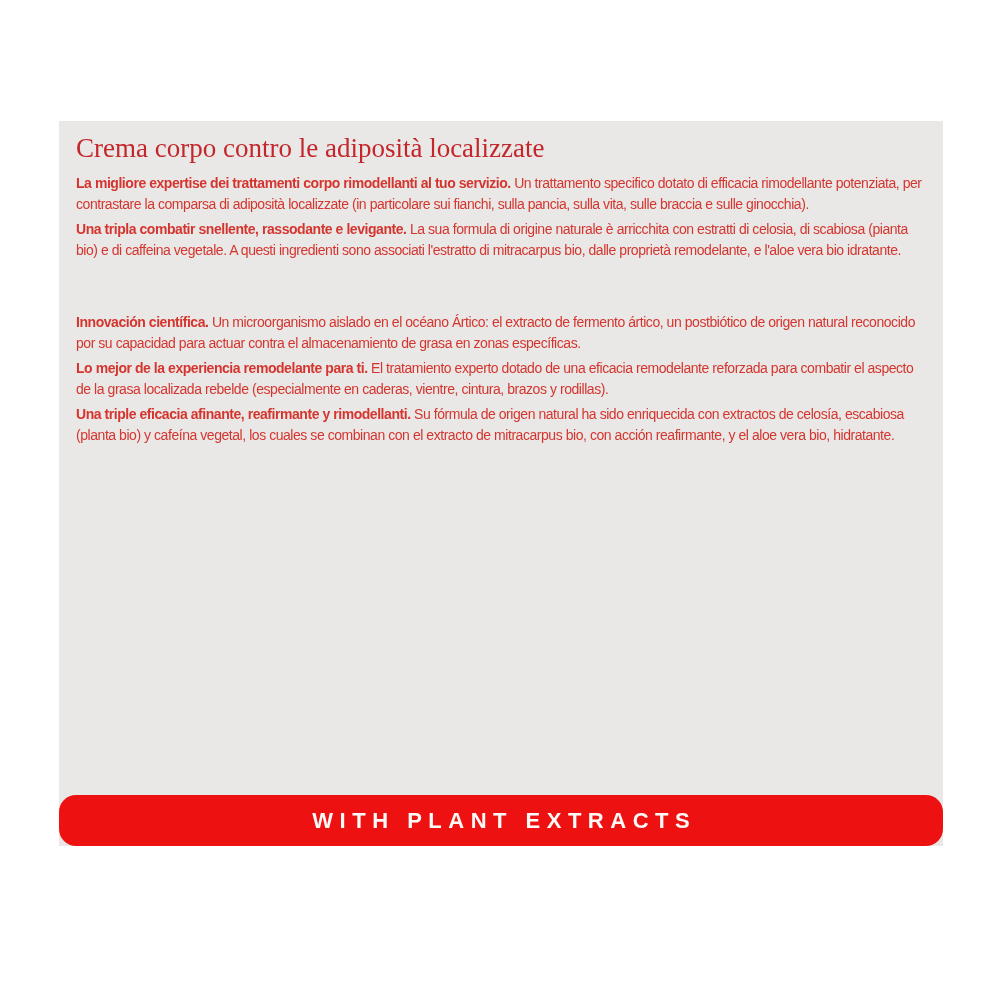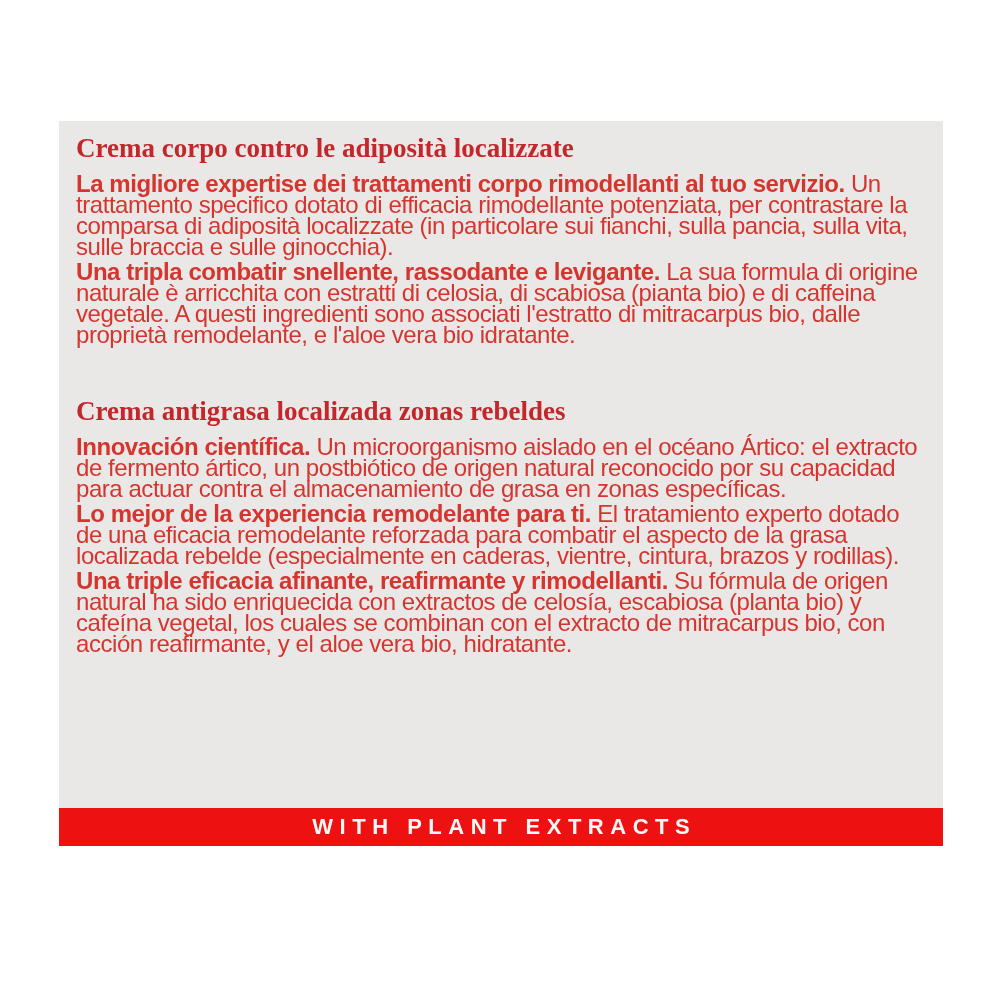--- a/index.html
+++ b/index.html
@@ -24,42 +24,43 @@
     width:884px; height:725px;
     background:var(--card-bg,#e9e8e6);
   }
   .lang-section{
     padding:0 14px 0 17px;
   }
   .lang-section.italian{ margin-top:0; padding-top:12px; }
   .lang-section.spanish{ margin-top:51px; }
   h1.section-title{
     font-family:"Liberation Serif", serif;
-    font-weight:700;
+    font-weight:400;
     font-size:27px;
     line-height:31px;
     color:var(--title-red,#c3262b);
     margin:0 0 9px 0;
   }
   p.copy{
     margin:0 0 4px 0;
-    font-size:24px;
+    font-size:14px;
     line-height:21px;
     letter-spacing:-0.45px;
     color:var(--body-red,#d5352f);
   }
   p.copy strong{ font-weight:700; }
   .banner{
     position:absolute;
     left:0; right:0; bottom:0;
-    height:38px;
+    height:51px;
     background:var(--banner-bg,#ee1111);
     display:flex;
     align-items:center;
     justify-content:center;
+    border-radius:17px;
   }
   .banner .banner-label{
     color:var(--banner-text,#fdf9f7);
     font-size:22px;
     font-weight:700;
     letter-spacing:6.5px;
     text-indent:6.5px;
     white-space:nowrap;
   }
 </style>
@@ -72,21 +73,20 @@
     <h1 class="section-title">Crema corpo contro le adiposità localizzate</h1>
 
     <p class="copy"><strong>La migliore expertise dei trattamenti corpo rimodellanti al tuo servizio.</strong> <span>Un trattamento specifico dotato di efficacia rimodellante potenziata, per contrastare la comparsa di adiposità localizzate (in particolare sui fianchi, sulla pancia, sulla vita, sulle braccia e sulle ginocchia).</span></p>
 
 
     <p class="copy"><strong>Una tripla combatir snellente, rassodante e levigante.</strong> <span>La sua formula di origine naturale è arricchita con estratti di celosia, di scabiosa (pianta bio) e di caffeina vegetale. A questi ingredienti sono associati l'estratto di mitracarpus bio, dalle proprietà remodelante, e l'aloe vera bio idratante.</span></p>
 
   </section>
 
   <section class="lang-section spanish">
-    <h1 class="section-title">Crema antigrasa localizada zonas rebeldes</h1>
 
     <p class="copy"><strong>Innovación científica.</strong> <span>Un microorganismo aislado en el océano Ártico: el extracto de fermento ártico, un postbiótico de origen natural reconocido por su capacidad para actuar contra el almacenamiento de grasa en zonas específicas.</span></p>
 
     <p class="copy"><strong>Lo mejor de la experiencia remodelante para ti.</strong> <span>El tratamiento experto dotado de una eficacia remodelante reforzada para combatir el aspecto de la grasa localizada rebelde (especialmente en caderas, vientre, cintura, brazos y rodillas).</span></p>
 
     <p class="copy"><strong>Una triple eficacia afinante, reafirmante y rimodellanti.</strong> <span>Su fórmula de origen natural ha sido enriquecida con extractos de celosía, escabiosa (planta bio) y cafeína vegetal, los cuales se combinan con el extracto de mitracarpus bio, con acción reafirmante, y el aloe vera bio, hidratante.</span></p>
 
   </section>
 
   <div class="banner">

